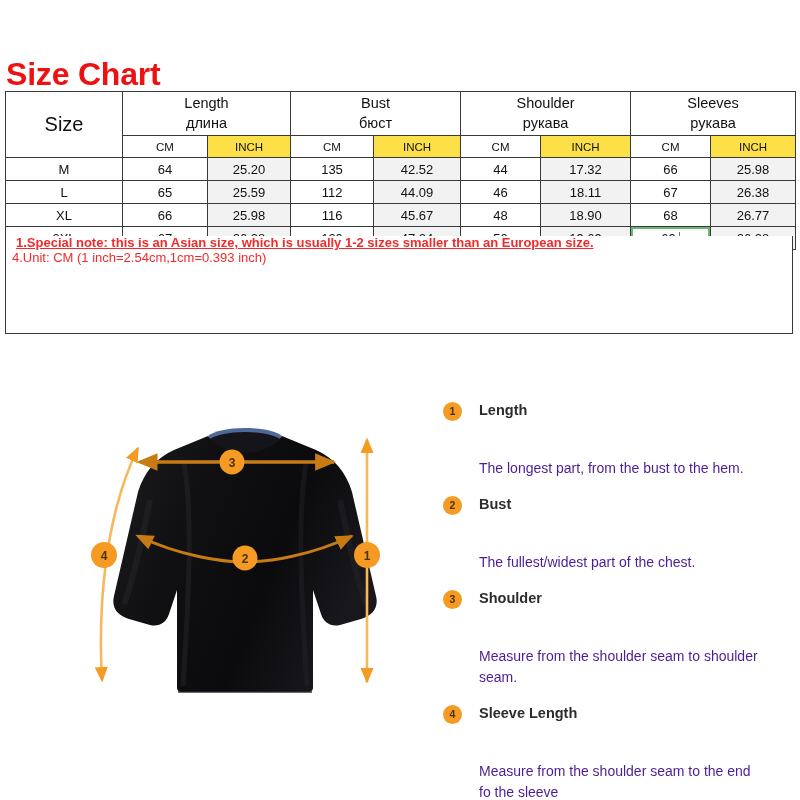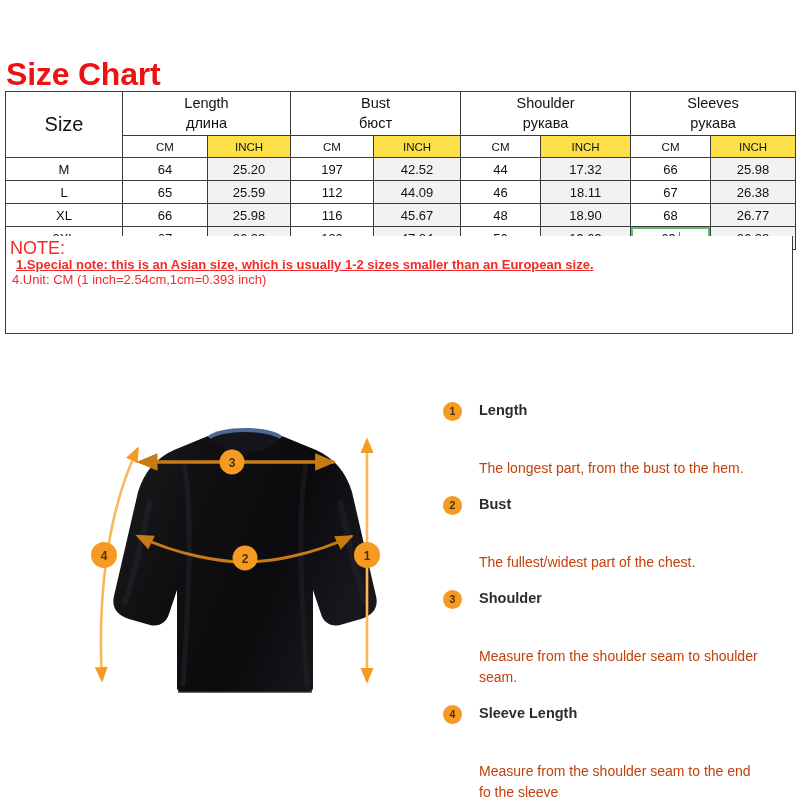--- a/index.html
+++ b/index.html
@@ -158,21 +158,21 @@
   }
   .guide-head {
     font-size: 14.5px;
     font-weight: bold;
     color: #2c2c2c;
     line-height: 19px;
     margin-bottom: 2px;
   }
   .guide-body {
     font-size: 14px;
-    color: #c2410c;
+    color: #4c1d95;
     line-height: 21px;
     max-width: 280px;
     margin-top: 38px;
   }
 </style>
 </head>
 <body>
 
 <div class="chart-title">Size Chart</div>
 
@@ -218,21 +218,21 @@
         <td class="inch-col">INCH</td>
         <td>CM</td>
         <td class="inch-col">INCH</td>
       </tr>
     </thead>
     <tbody>
       <tr class="data-row">
         <td>M</td>
         <td>64</td>
         <td class="inch-col">25.20</td>
-        <td>197</td>
+        <td>135</td>
         <td class="inch-col">42.52</td>
         <td>44</td>
         <td class="inch-col">17.32</td>
         <td>66</td>
         <td class="inch-col">25.98</td>
       </tr>
       <tr class="data-row">
         <td>L</td>
         <td>65</td>
         <td class="inch-col">25.59</td>
@@ -263,21 +263,20 @@
         <td>50</td>
         <td class="inch-col">19.69</td>
         <td class="cell-selected"><span>69</span><span class="caret"></span></td>
         <td class="inch-col">26.38</td>
       </tr>
     </tbody>
   </table>
 </div>
 
 <div class="note-box">
-  <div class="note-title">NOTE:</div>
   <div class="note-list">
     <div class="note-item first">1.Special note: this is an Asian size, which is usually 1-2 sizes smaller than an European size.</div>
     <div class="note-item">4.Unit: CM (1 inch=2.54cm,1cm=0.393 inch)</div>
   </div>
 </div>
 
 <div class="guide">
 
   <div class="garment">
     <svg width="330" height="330" viewBox="0 0 330 330">

